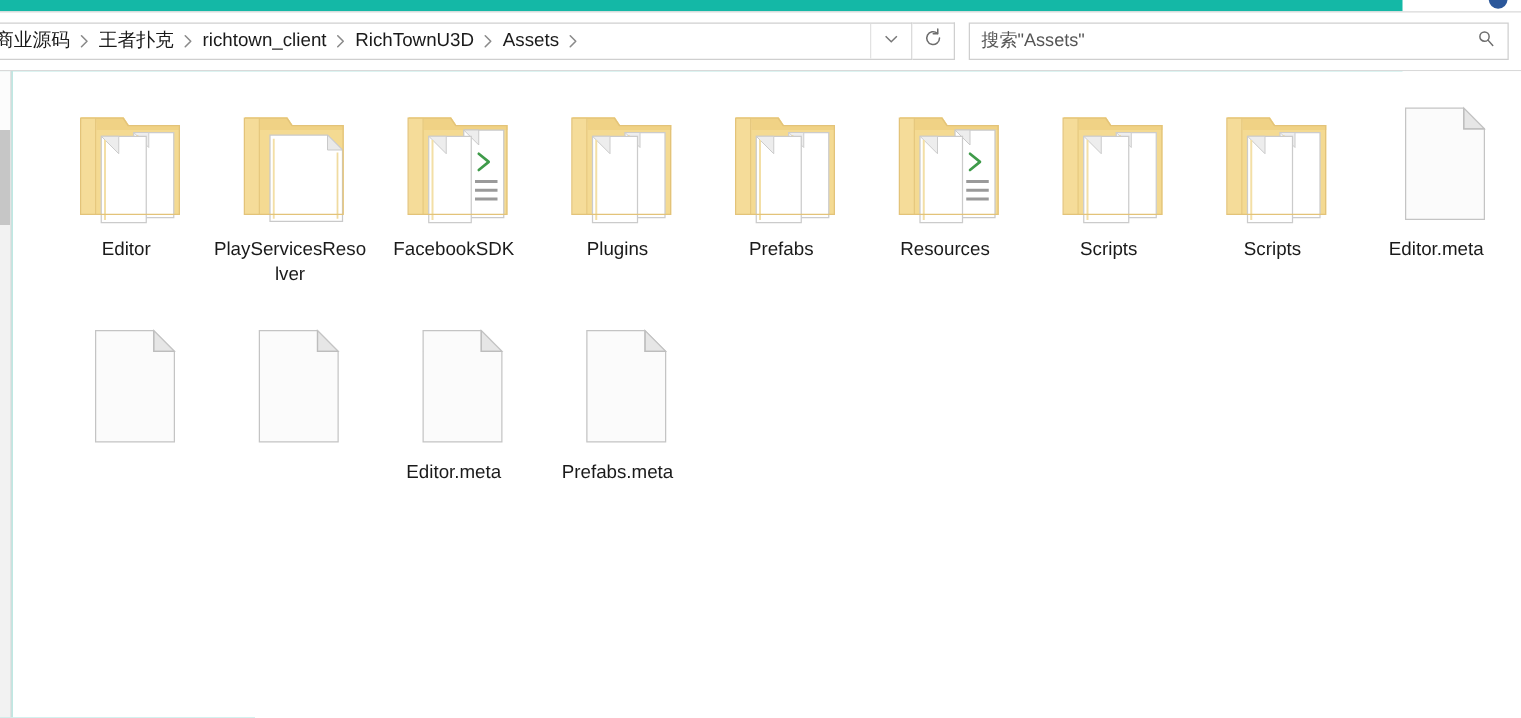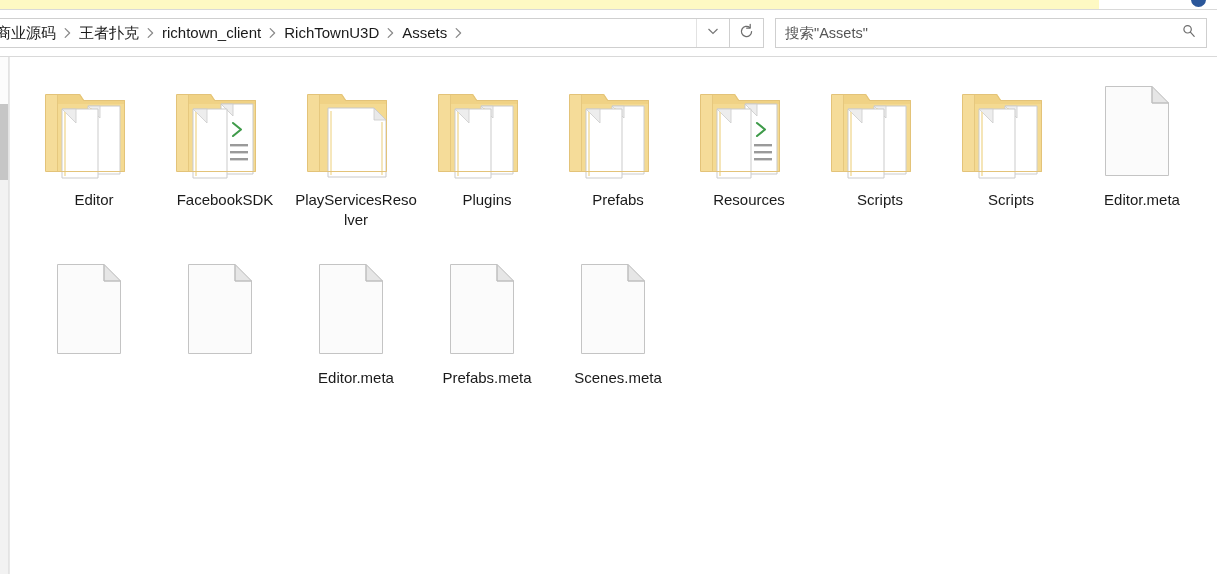--- a/index.html
+++ b/index.html
@@ -11,21 +11,22 @@
     width: 1217px;
     height: 574px;
     overflow: hidden;
     font-family: "Liberation Sans", "DejaVu Sans", sans-serif;
     -webkit-font-smoothing: antialiased;
   }
   .window {
     position: relative;
     width: 1099px;
     height: 574px;
-    background: #fef9c3;
+    background: #14b8a6;
+    padding-left: 23px;
   }
 
   
   .top-circle {
     position: absolute;
     left: 1191px;
     top: -8px;
     width: 15px;
     height: 15px;
     border-radius: 50%;
@@ -215,21 +216,21 @@
     left: 22px;
     top: 13px;
     width: 1180px;
     display: flex;
     flex-wrap: wrap;
   }
   .cell {
     width: 131px;
     display: flex;
     flex-direction: column;
-    align-items: flex-start;
+    align-items: flex-end;
     padding-top: 4px;
     margin-bottom: 18px;
   }
   .icon-wrap {
     width: 112px;
     height: 112px;
     position: relative;
   }
   .cell-label {
     margin-top: 4px;
@@ -350,20 +351,39 @@
   </svg></div>
           <div class="cell-label">Editor</div>
         </div>
         <div class="cell">
           <div class="icon-wrap">
   <svg width="112" height="112" viewBox="0 0 112 112">
 
     <path d="M14 20 L48 20 L52 26 L93 26 L93 98 L14 98 Z" fill="#f4da92"></path>
     <path d="M14 20 L48 20 L52 26 L93 26 L93 30 L14 30 Z" fill="#f0d285"></path>
 
+    <path d="M34 34 L80 34 L92 46 L92 103 L34 103 Z" fill="#ffffff" stroke="#c9c9c9" stroke-width="1"></path>
+    <path d="M80 34 L92 46 L80 46 Z" fill="#e9e9e9" stroke="#c9c9c9" stroke-width="0.8"></path>
+    <path d="M37 37 L37 101" stroke="#f3dfa6" stroke-width="1.5"></path>
+    <path d="M88 48 L88 101" stroke="#f0dba0" stroke-width="1.4"></path>
+
+    <path d="M14 24 L14 98 L26 98 L26 24 Z" fill="#f7e0a4"></path>
+    <path d="M14 20 L26 20 L26 98 L14 98 Z" fill="#f5dc99"></path>
+    <path d="M25.5 20.5 L25.5 98" stroke="#e6c87e" stroke-width="1" fill="none"></path>
+    <path d="M13.5 20.5 L47.5 20.5 L51.5 26.5 L92.5 26.5 L92.5 97.5 L13.5 97.5 Z" fill="none" stroke="#e3c379" stroke-width="1"></path>
+  </svg></div>
+          <div class="cell-label">PlayServicesResolver</div>
+        </div>
+        <div class="cell">
+          <div class="icon-wrap">
+  <svg width="112" height="112" viewBox="0 0 112 112">
+
+    <path d="M14 20 L48 20 L52 26 L93 26 L93 98 L14 98 Z" fill="#f4da92"></path>
+    <path d="M14 20 L48 20 L52 26 L93 26 L93 30 L14 30 Z" fill="#f0d285"></path>
+
     <path d="M58 30 L90 30 L90 100 L58 100 Z" fill="#ffffff" stroke="#c9c9c9" stroke-width="1"></path>
     <path d="M58 30 L70 30 L70 42 Z" fill="#ededed" stroke="#c9c9c9" stroke-width="0.8"></path>
     <path d="M70 49 L78 55.5 L70 62" fill="none" stroke="#3f9b4a" stroke-width="2.1" stroke-linecap="round" stroke-linejoin="round"></path>
     <rect x="67" y="70" width="18" height="2.4" fill="#9a9a9a"></rect>
     <rect x="67" y="77" width="18" height="2.4" fill="#9a9a9a"></rect>
     <rect x="67" y="84" width="18" height="2.4" fill="#9a9a9a"></rect>
 
     <path d="M30 35 L64 35 L64 104 L30 104 Z" fill="#ffffff" stroke="#cbcbcb" stroke-width="1"></path>
     <path d="M30 35 L44 35 L44 49 Z" fill="#ededed" stroke="#cbcbcb" stroke-width="0.8"></path>
     <path d="M33 38 L33 102" stroke="#f3dfa6" stroke-width="1.6"></path>
@@ -375,39 +395,20 @@
   </svg></div>
           <div class="cell-label">FacebookSDK</div>
         </div>
         <div class="cell">
           <div class="icon-wrap">
   <svg width="112" height="112" viewBox="0 0 112 112">
 
     <path d="M14 20 L48 20 L52 26 L93 26 L93 98 L14 98 Z" fill="#f4da92"></path>
     <path d="M14 20 L48 20 L52 26 L93 26 L93 30 L14 30 Z" fill="#f0d285"></path>
 
-    <path d="M34 34 L80 34 L92 46 L92 103 L34 103 Z" fill="#ffffff" stroke="#c9c9c9" stroke-width="1"></path>
-    <path d="M80 34 L92 46 L80 46 Z" fill="#e9e9e9" stroke="#c9c9c9" stroke-width="0.8"></path>
-    <path d="M37 37 L37 101" stroke="#f3dfa6" stroke-width="1.5"></path>
-    <path d="M88 48 L88 101" stroke="#f0dba0" stroke-width="1.4"></path>
-
-    <path d="M14 24 L14 98 L26 98 L26 24 Z" fill="#f7e0a4"></path>
-    <path d="M14 20 L26 20 L26 98 L14 98 Z" fill="#f5dc99"></path>
-    <path d="M25.5 20.5 L25.5 98" stroke="#e6c87e" stroke-width="1" fill="none"></path>
-    <path d="M13.5 20.5 L47.5 20.5 L51.5 26.5 L92.5 26.5 L92.5 97.5 L13.5 97.5 Z" fill="none" stroke="#e3c379" stroke-width="1"></path>
-  </svg></div>
-          <div class="cell-label">PlayServicesResolver</div>
-        </div>
-        <div class="cell">
-          <div class="icon-wrap">
-  <svg width="112" height="112" viewBox="0 0 112 112">
-
-    <path d="M14 20 L48 20 L52 26 L93 26 L93 98 L14 98 Z" fill="#f4da92"></path>
-    <path d="M14 20 L48 20 L52 26 L93 26 L93 30 L14 30 Z" fill="#f0d285"></path>
-
     <path d="M56 32 L88 32 L88 100 L56 100 Z" fill="#ffffff" stroke="#cccccc" stroke-width="1"></path>
     <path d="M56 32 L68 32 L68 44 Z" fill="#eeeeee" stroke="#cccccc" stroke-width="0.8"></path>
     <path d="M59 34 L59 98" stroke="#f0dba0" stroke-width="1.4"></path>
 
     <path d="M30 35 L66 35 L66 104 L30 104 Z" fill="#ffffff" stroke="#cbcbcb" stroke-width="1"></path>
     <path d="M30 35 L44 35 L44 49 Z" fill="#ededed" stroke="#cbcbcb" stroke-width="0.8"></path>
     <path d="M33 38 L33 102" stroke="#f3dfa6" stroke-width="1.6"></path>
 
     <path d="M14 24 L14 98 L26 98 L26 24 Z" fill="#f7e0a4"></path>
     <path d="M14 20 L26 20 L26 98 L14 98 Z" fill="#f5dc99"></path>
@@ -544,25 +545,16 @@
         </div>
         <div class="cell">
           <div class="icon-wrap">
   <svg width="112" height="112" viewBox="0 0 112 112">
     <path d="M25.5 12.5 L72 12.5 L88.5 29 L88.5 101.5 L25.5 101.5 Z" fill="#fbfbfb" stroke="#c4c4c4" stroke-width="1"></path>
     <path d="M72 12.5 L88.5 29 L72 29 Z" fill="#e6e6e6" stroke="#c4c4c4" stroke-width="1"></path>
     <path d="M72 12.5 L72 29 L88.5 29" fill="none" stroke="#bdbdbd" stroke-width="1"></path>
   </svg></div>
           <div class="cell-label">Prefabs.meta</div>
         </div>
-        <div class="cell">
-          <div class="icon-wrap">
-  <svg width="112" height="112" viewBox="0 0 112 112">
-    <path d="M25.5 12.5 L72 12.5 L88.5 29 L88.5 101.5 L25.5 101.5 Z" fill="#fbfbfb" stroke="#c4c4c4" stroke-width="1"></path>
-    <path d="M72 12.5 L88.5 29 L72 29 Z" fill="#e6e6e6" stroke="#c4c4c4" stroke-width="1"></path>
-    <path d="M72 12.5 L72 29 L88.5 29" fill="none" stroke="#bdbdbd" stroke-width="1"></path>
-  </svg></div>
-          <div class="cell-label">Scenes.meta</div>
-        </div>
       </div>
   </div>
 
 </div>
 
 </body></html>

